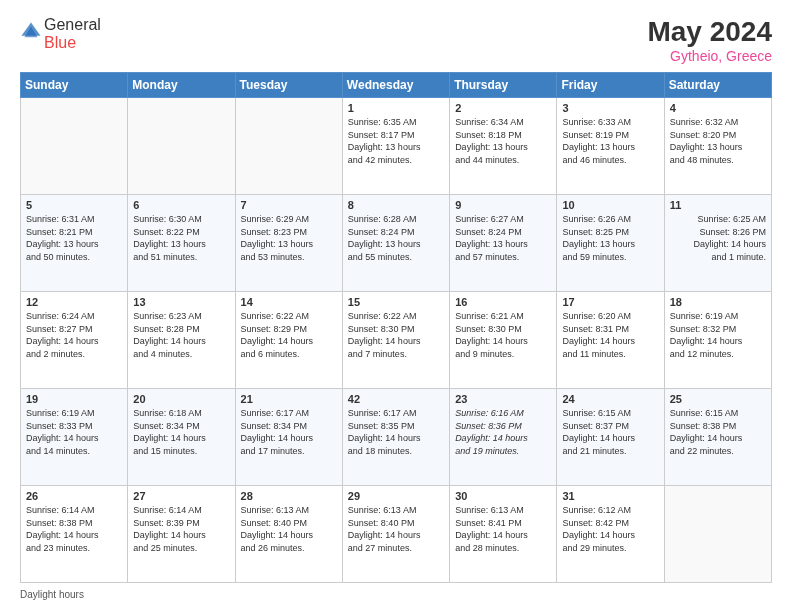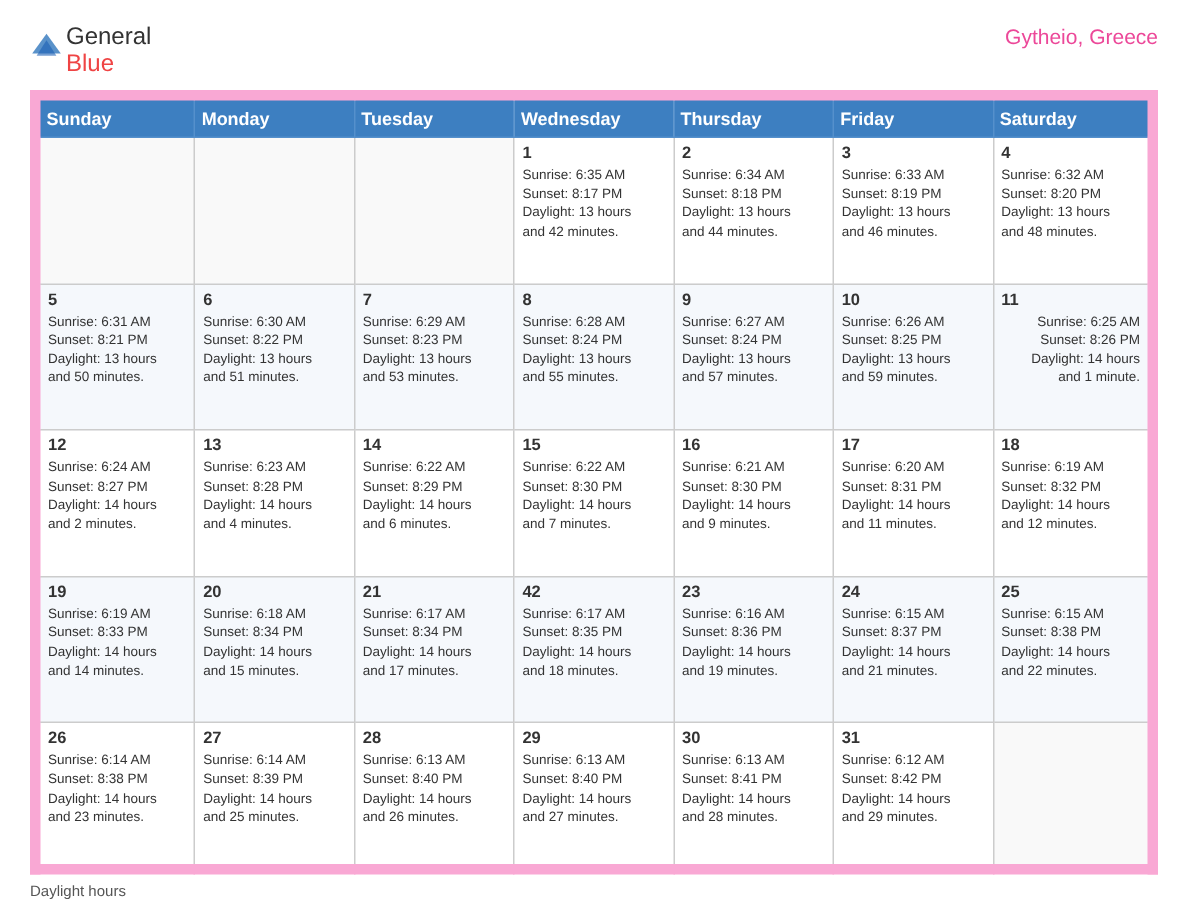--- a/index.html
+++ b/index.html
@@ -41,21 +41,21 @@
       font-size: 28px;
       font-weight: bold;
       color: #333;
     }
     .location {
       font-size: 14px;
       color: #ec4899;
     }
     .calendar {
       flex: 1;
-      border: 7px solid #f9a8d4;
+      border: 1px solid #f9a8d4;
       border-collapse: collapse;
       width: 100%;
       table-layout: fixed;
     }
     .calendar th {
       background: #3d7fc1;
       color: #fff;
       font-size: 12px;
       padding: 5px 4px;
       text-align: left;
@@ -110,20 +110,21 @@
         </svg>
       </div>
       <div>
         <div>
           <span class="logo-general">General</span><br>
           <span class="logo-blue">Blue</span>
         </div>
       </div>
     </div>
     <div class="title-block">
+      <div class="month-year">May 2024</div>
       <div class="location">Gytheio, Greece</div>
     </div>
   </div>
 
   <table class="calendar">
     <thead>
       <tr>
       <th>Sunday</th>
           <th>Monday</th>
           <th>Tuesday</th>
@@ -293,21 +294,21 @@
           </td>
           <td>
             <span class="day-num">42</span>
             <div class="cell-info" style="white-space: pre-line;">Sunrise: 6:17 AM
 Sunset: 8:35 PM
 Daylight: 14 hours
 and 18 minutes.</div>
           </td>
           <td>
             <span class="day-num">23</span>
-            <div class="cell-info" style="white-space: pre-line;">Sunrise: 6:16 AM
+            <div class="cell-info" style="white-space: pre-line; font-style: italic;">Sunrise: 6:16 AM
 Sunset: 8:36 PM
 Daylight: 14 hours
 and 19 minutes.</div>
           </td>
           <td>
             <span class="day-num">24</span>
             <div class="cell-info" style="white-space: pre-line;">Sunrise: 6:15 AM
 Sunset: 8:37 PM
 Daylight: 14 hours
 and 21 minutes.</div>

